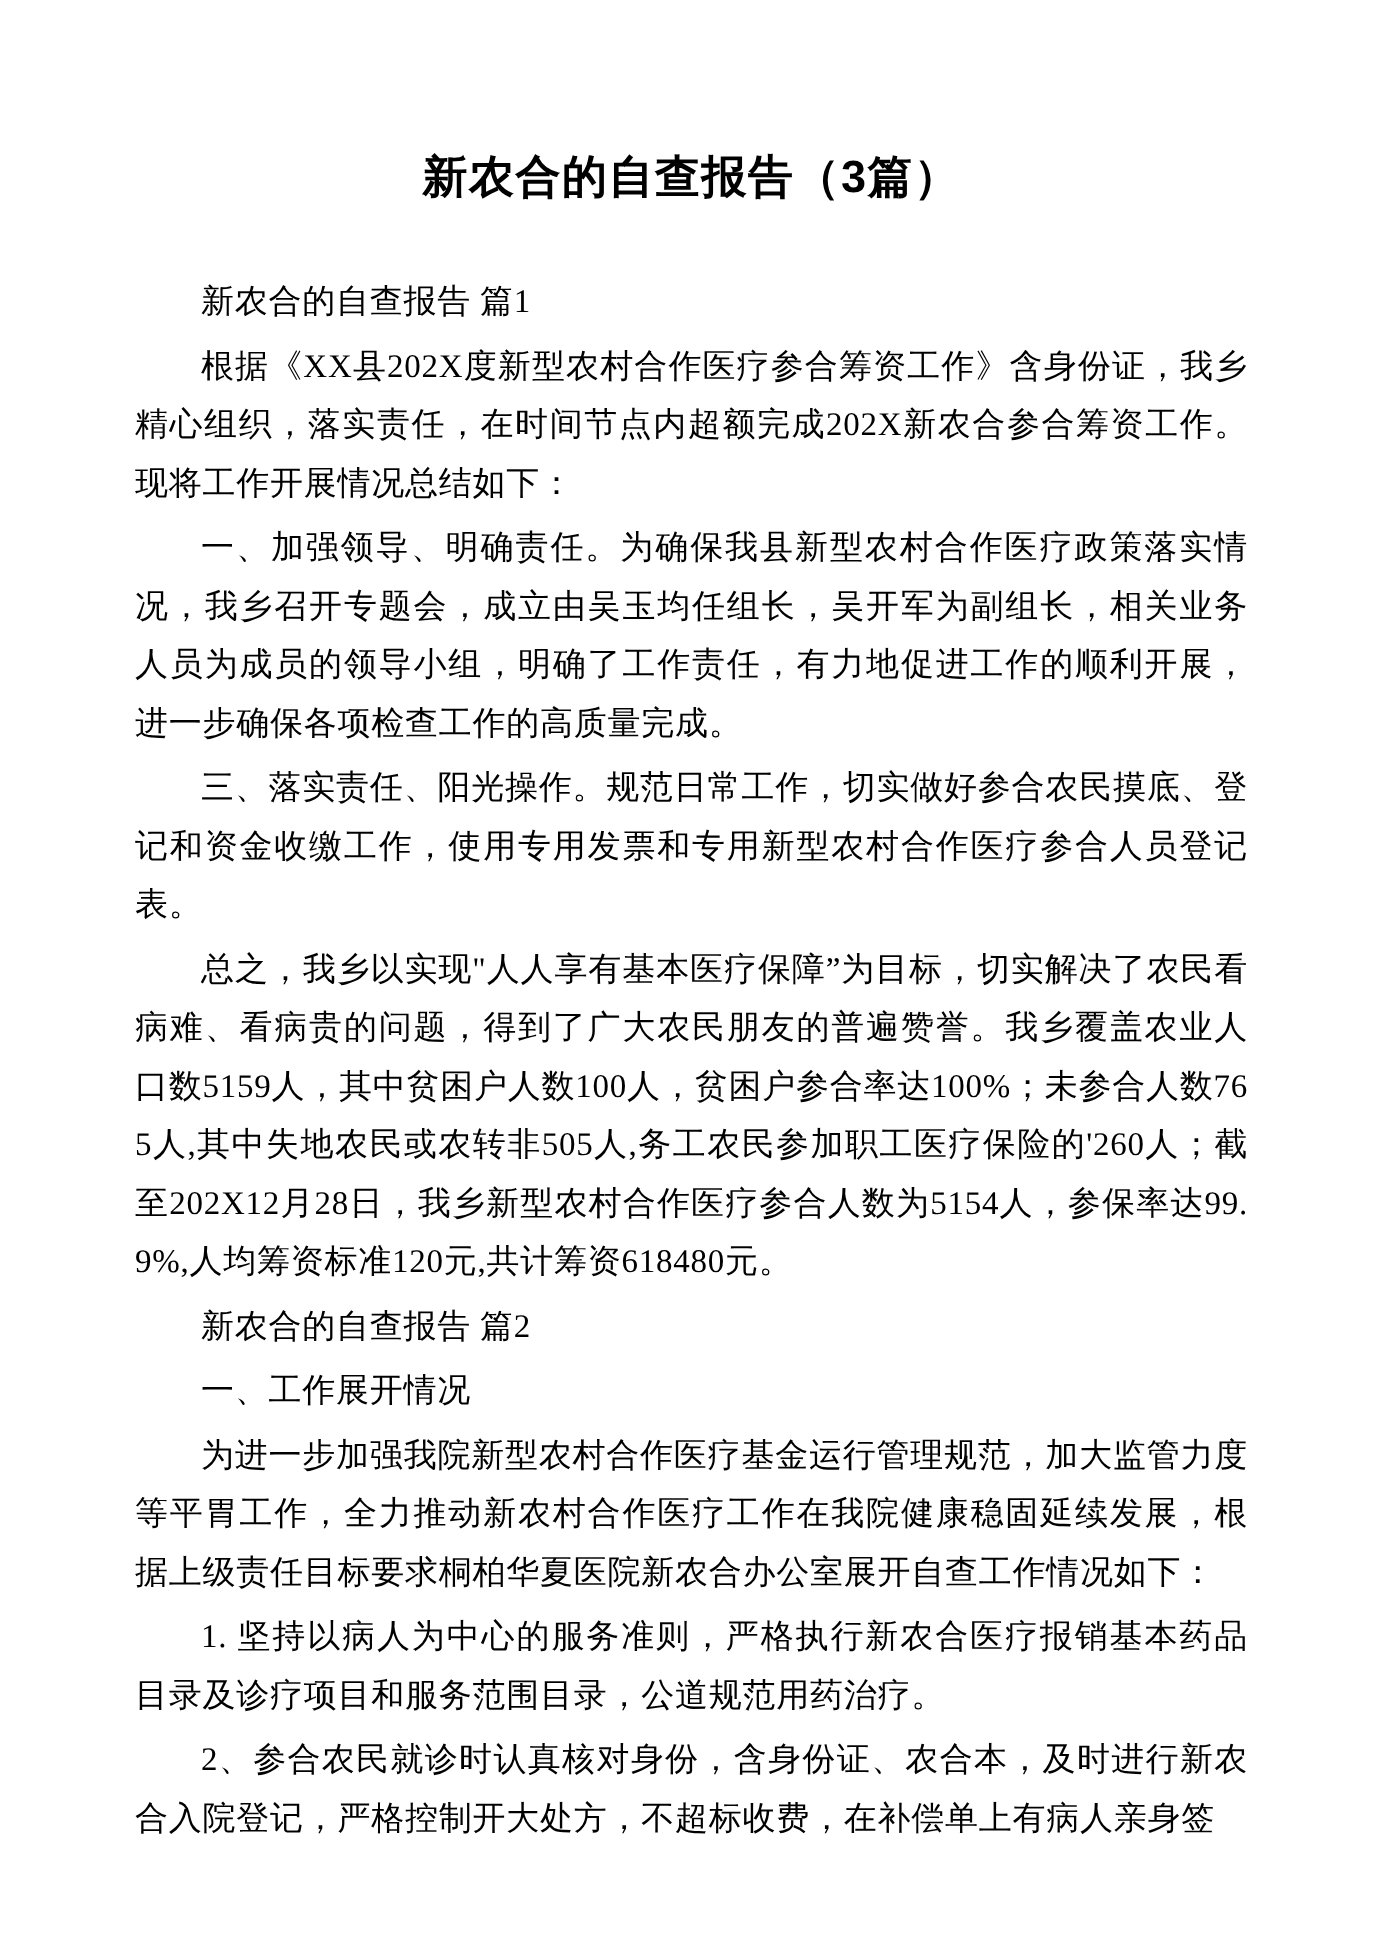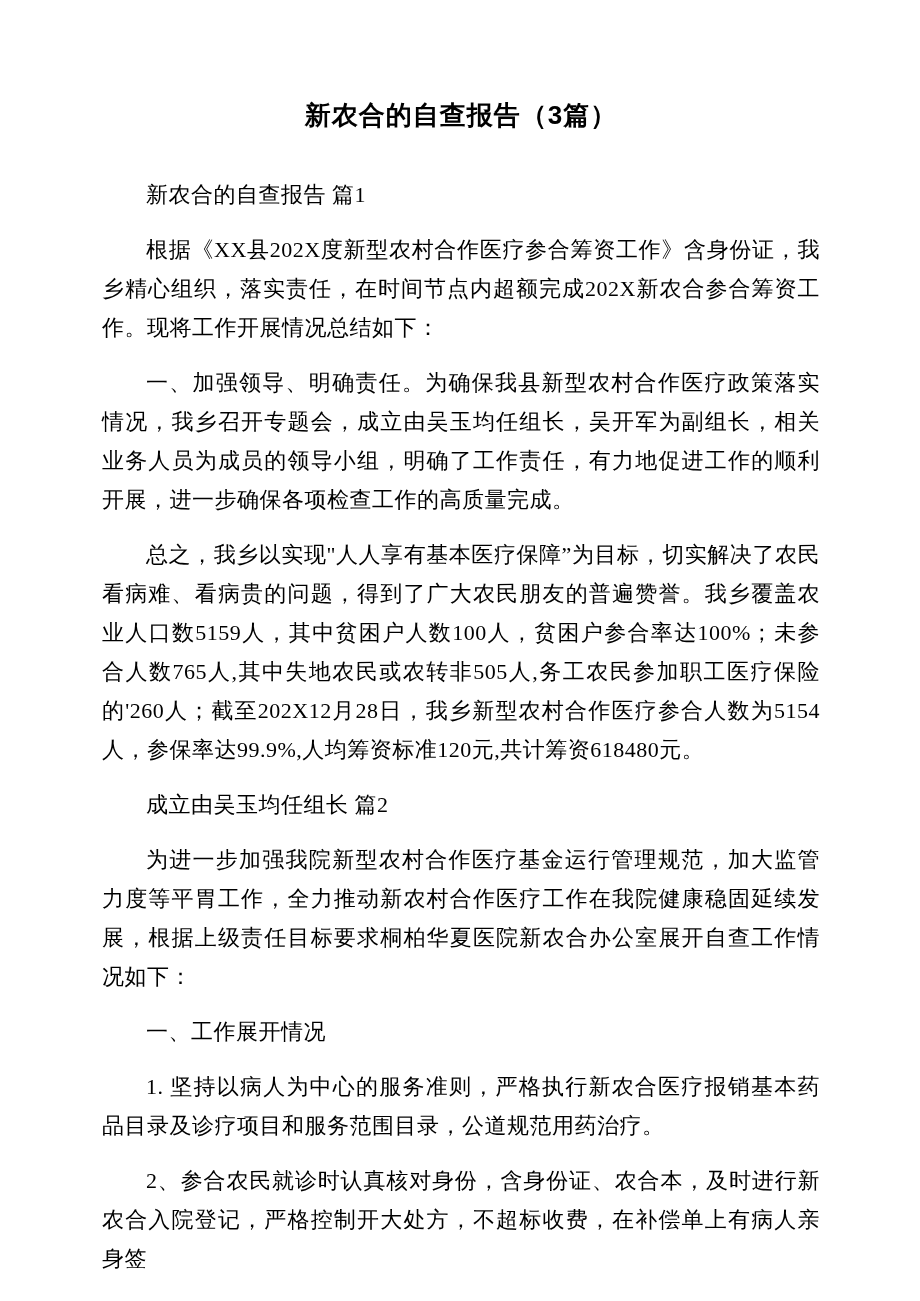--- a/index.html
+++ b/index.html
@@ -13,45 +13,46 @@
     height: 1301px;
     box-sizing: border-box;
     background: #ffffff;
     padding: 98px 84px 0 86px;
     overflow: hidden;
     font-family: "Liberation Serif", "DejaVu Serif", serif;
     color: #000000;
   }
   .title {
     font-family: "Liberation Sans", "DejaVu Sans", sans-serif;
-    font-size: 26px;
+    font-size: 30px;
     font-weight: bold;
     text-align: center;
     margin: 0 0 42px 0;
     letter-spacing: 1px;
   }
   .body-text .para {
     font-size: 22px;
     line-height: 39px;
     text-indent: 2em;
     text-align: justify;
-    margin: 16px;
+    margin: 4px;
     letter-spacing: 0.5px;
     word-break: break-all;
   }
 </style>
 </head>
 <body>
 
 <div class="page">
   <h1 class="title">新农合的自查报告（3篇）</h1>
   <div class="body-text" id="doc-body">
       <p class="para">新农合的自查报告 篇1</p>
       <p class="para">根据《XX县202X度新型农村合作医疗参合筹资工作》含身份证，我乡精心组织，落实责任，在时间节点内超额完成202X新农合参合筹资工作。现将工作开展情况总结如下：</p>
       <p class="para">一、加强领导、明确责任。为确保我县新型农村合作医疗政策落实情况，我乡召开专题会，成立由吴玉均任组长，吴开军为副组长，相关业务人员为成员的领导小组，明确了工作责任，有力地促进工作的顺利开展，进一步确保各项检查工作的高质量完成。</p>
+      <p class="para">三、落实责任、阳光操作。规范日常工作，切实做好参合农民摸底、登记和资金收缴工作，使用专用发票和专用新型农村合作医疗参合人员登记表。</p>
       <p class="para">总之，我乡以实现"人人享有基本医疗保障”为目标，切实解决了农民看病难、看病贵的问题，得到了广大农民朋友的普遍赞誉。我乡覆盖农业人口数5159人，其中贫困户人数100人，贫困户参合率达100%；未参合人数765人,其中失地农民或农转非505人,务工农民参加职工医疗保险的'260人；截至202X12月28日，我乡新型农村合作医疗参合人数为5154人，参保率达99.9%,人均筹资标准120元,共计筹资618480元。</p>
-      <p class="para">成立由吴玉均任组长 篇2</p>
+      <p class="para">新农合的自查报告 篇2</p>
+      <p class="para">一、工作展开情况</p>
       <p class="para">为进一步加强我院新型农村合作医疗基金运行管理规范，加大监管力度等平胃工作，全力推动新农村合作医疗工作在我院健康稳固延续发展，根据上级责任目标要求桐柏华夏医院新农合办公室展开自查工作情况如下：</p>
-      <p class="para">一、工作展开情况</p>
       <p class="para">1. 坚持以病人为中心的服务准则，严格执行新农合医疗报销基本药品目录及诊疗项目和服务范围目录，公道规范用药治疗。</p>
       <p class="para">2、参合农民就诊时认真核对身份，含身份证、农合本，及时进行新农合入院登记，严格控制开大处方，不超标收费，在补偿单上有病人亲身签</p>
     </div>
 </div>
 
 </body></html>

